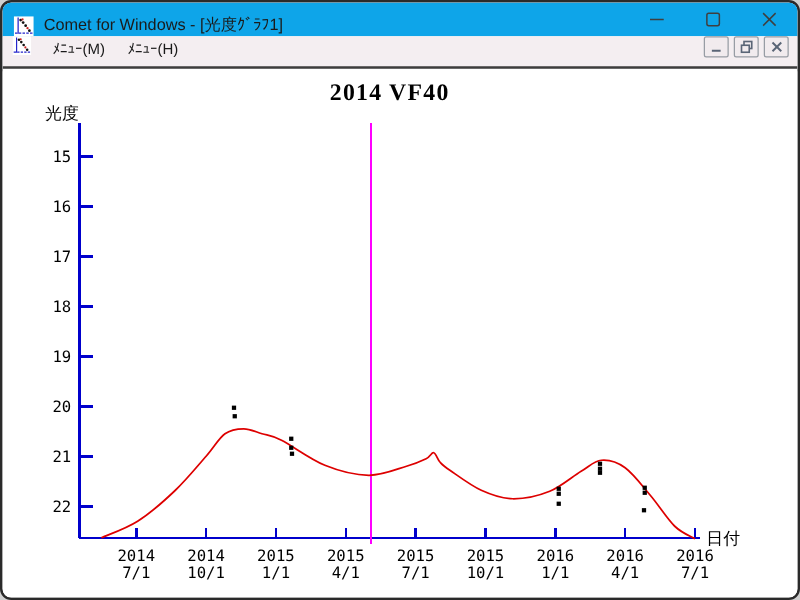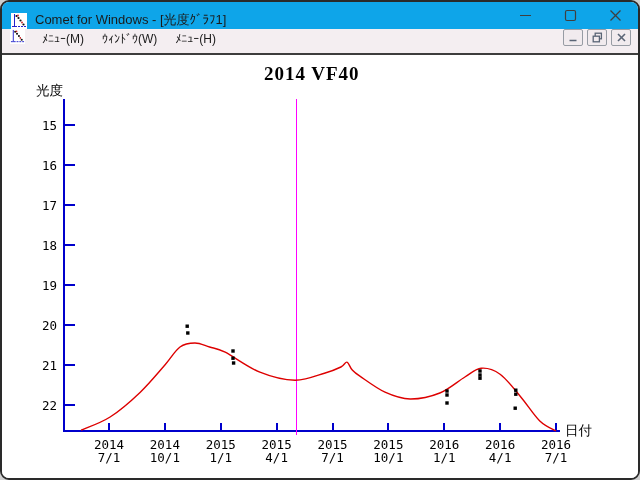--- a/index.html
+++ b/index.html
@@ -84,21 +84,20 @@
         <line x1="1" y1="13.5" x2="15" y2="13.5" stroke="#2222cc" stroke-width="1" stroke-dasharray="2 1"></line>
         <circle cx="5.5" cy="3" r="1.1" fill="#111111"></circle>
         <circle cx="7.5" cy="5" r="1.1" fill="#111111"></circle>
         <circle cx="7" cy="2.5" r="0.9" fill="#cc2222"></circle>
         <circle cx="9.5" cy="7.5" r="1.1" fill="#111111"></circle>
         <circle cx="11" cy="9.5" r="0.9" fill="#cc2222"></circle>
         <circle cx="12.5" cy="11.5" r="1.1" fill="#111111"></circle>
       </svg>
     </span>
     <span class="menu-item">ﾒﾆｭｰ(M)</span>
-    <span class="menu-item">ｳｨﾝﾄﾞｳ(W)</span>
     <span class="menu-item">ﾒﾆｭｰ(H)</span>
     <div class="mdi-buttons">
       <button class="mdi-btn">
         <svg width="11" height="11" viewBox="0 0 11 11">
             <line x1="1.5" y1="8.5" x2="8.5" y2="8.5" stroke="#5a6576" stroke-width="1.6"></line>
           </svg>
       </button>
       <button class="mdi-btn">
         <svg width="11" height="11" viewBox="0 0 11 11">
           <rect x="3.2" y="1.2" width="6.2" height="5.6" fill="none" stroke="#5a6576" stroke-width="1.3"></rect>

